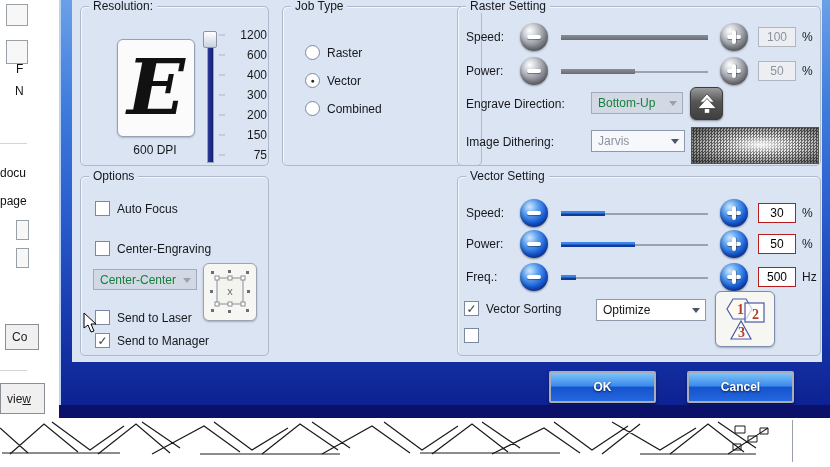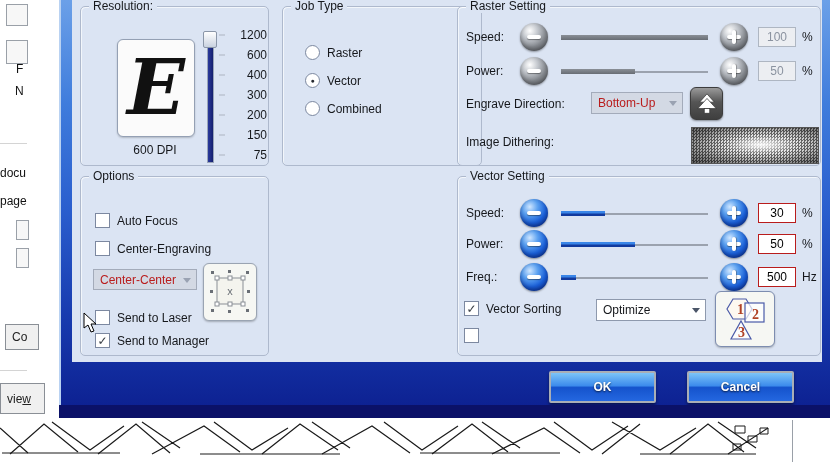--- a/index.html
+++ b/index.html
@@ -61,21 +61,21 @@
   .srow{position:absolute;left:0;display:flex;align-items:center;font-size:12px;white-space:nowrap;}
   .srow .rlbl{width:54px;flex:none;}
   
   .num{width:38px;height:20px;border:1px solid #b91c1c;background:#fff;font-family:inherit;font-size:12px;text-align:center;padding:0;box-sizing:border-box;color:#000;}
   .num.dis{background:#eceef2;color:#8b93a0;border-color:#aeb6c2;}
   .pinput{width:62px;height:22px;border:1px solid #6e7a8a;background:#fff;font-family:inherit;font-size:12px;padding:0 4px;box-sizing:border-box;color:#000;}
   .unit{margin-left:6px;}
   
   .dd{position:relative;display:flex;align-items:center;padding:0 18px 0 6px;font-size:12px;border:1px solid #8e99ad;background:#fff;height:22px;box-sizing:border-box;white-space:nowrap;overflow:hidden;}
   .dd .chev{position:absolute;right:5px;top:50%;margin-top:-2px;width:0;height:0;border-left:4px solid transparent;border-right:4px solid transparent;border-top:5px solid #4a5568;}
-  .dd.dis{background:#d3d9e4;color:#b91c1c;border-color:#a3abba;text-align:right;}
+  .dd.dis{background:#d3d9e4;color:#15803d;border-color:#a3abba;text-align:right;}
   .dd.dis .chev{border-top-color:#9aa2b2;}
   .dd.lightdis{background:#f6f8fb;color:#8b93a2;}
   
   .engrave-icon-btn{position:absolute;width:31px;height:31px;border-radius:6px;border:1px solid #3c3c3c;
     background:linear-gradient(180deg,#9a9a9a,#555 45%,#3f3f3f);display:flex;align-items:center;justify-content:center;box-shadow:0 1px 2px rgba(0,0,0,.4);}
   .white-icon-btn{position:absolute;background:#f6f7f3;border:1px solid #9aa4b2;border-radius:6px;display:flex;align-items:center;justify-content:center;box-shadow:0 1px 2px rgba(0,0,0,.25);}
   .dither{position:absolute;border:1px solid #555;
     background:
       radial-gradient(ellipse at 55% 48%,rgba(255,255,255,.95) 0%,rgba(255,255,255,.3) 38%,rgba(70,70,70,.55) 78%,rgba(45,45,45,.7) 100%),
       repeating-conic-gradient(#2c2c2c 0% 25%,#d8d8d8 25% 50%);
@@ -217,26 +217,30 @@
           <span class="chev"></span>
         </div>
         <div class="engrave-icon-btn" style="left:232px;top:80px;">
           <svg width="24" height="24" viewBox="0 0 26 26">
             <polygon points="13,2 5,11 21,11" fill="#fff" stroke="#333" stroke-width="0.8"></polygon>
             <polygon points="13,7 3,18 23,18" fill="#fff" stroke="#333" stroke-width="0.8"></polygon>
             <rect x="10" y="18" width="6" height="5" fill="#fff" stroke="#333" stroke-width="0.8"></rect>
           </svg>
         </div>
         <div class="lbl-abs" style="left:8px;top:128px;">Image Dithering:</div>
+        <div class="dd lightdis" style="position:absolute;left:133px;top:123px;width:94px;">
+          <span>Jarvis</span>
+          <span class="chev"></span>
+        </div>
         <div class="dither" style="left:233px;top:120px;width:126px;height:35px;"></div>
       </div>
 
       <div class="grp" style="left:8px;top:176px;width:187px;height:178px;">
         <span class="grp-title">Options</span>
-        <div class="opt-row" style="left:14px;top:36px;">
+        <div class="opt-row" style="left:14px;top:24px;">
           <span class="cb">
               <span></span>
             </span>
           <span>Auto Focus</span>
         </div>
         <div class="opt-row" style="left:14px;top:64px;">
           <span class="cb">
               <span></span>
             </span>
           <span>Center-Engraving</span>

